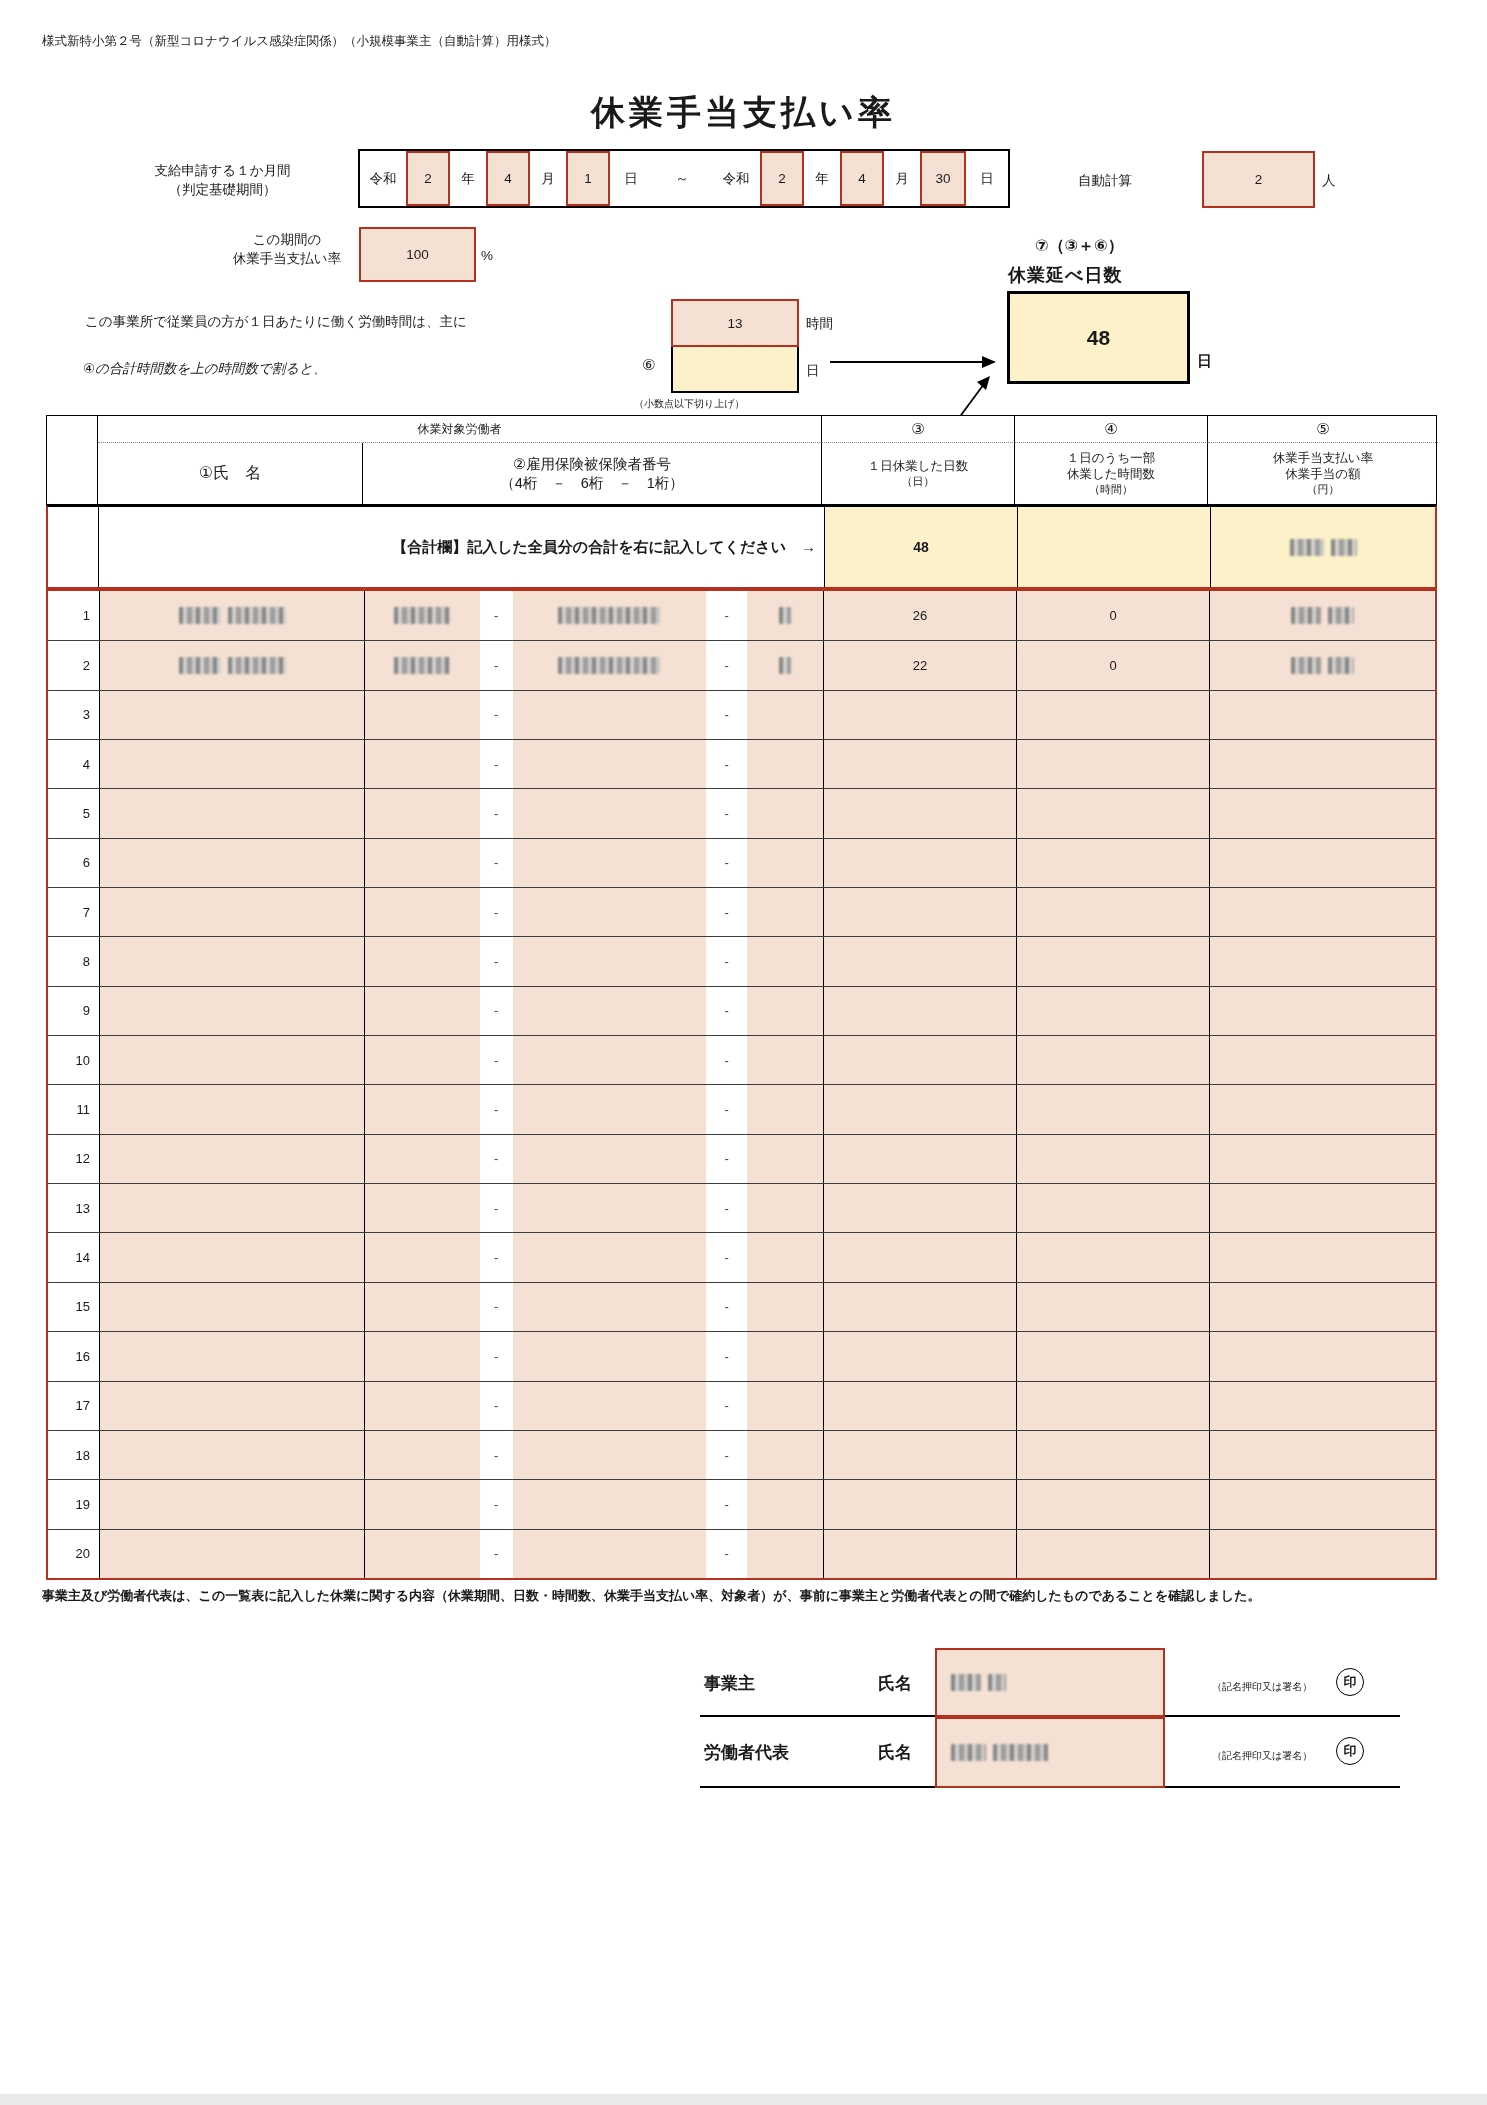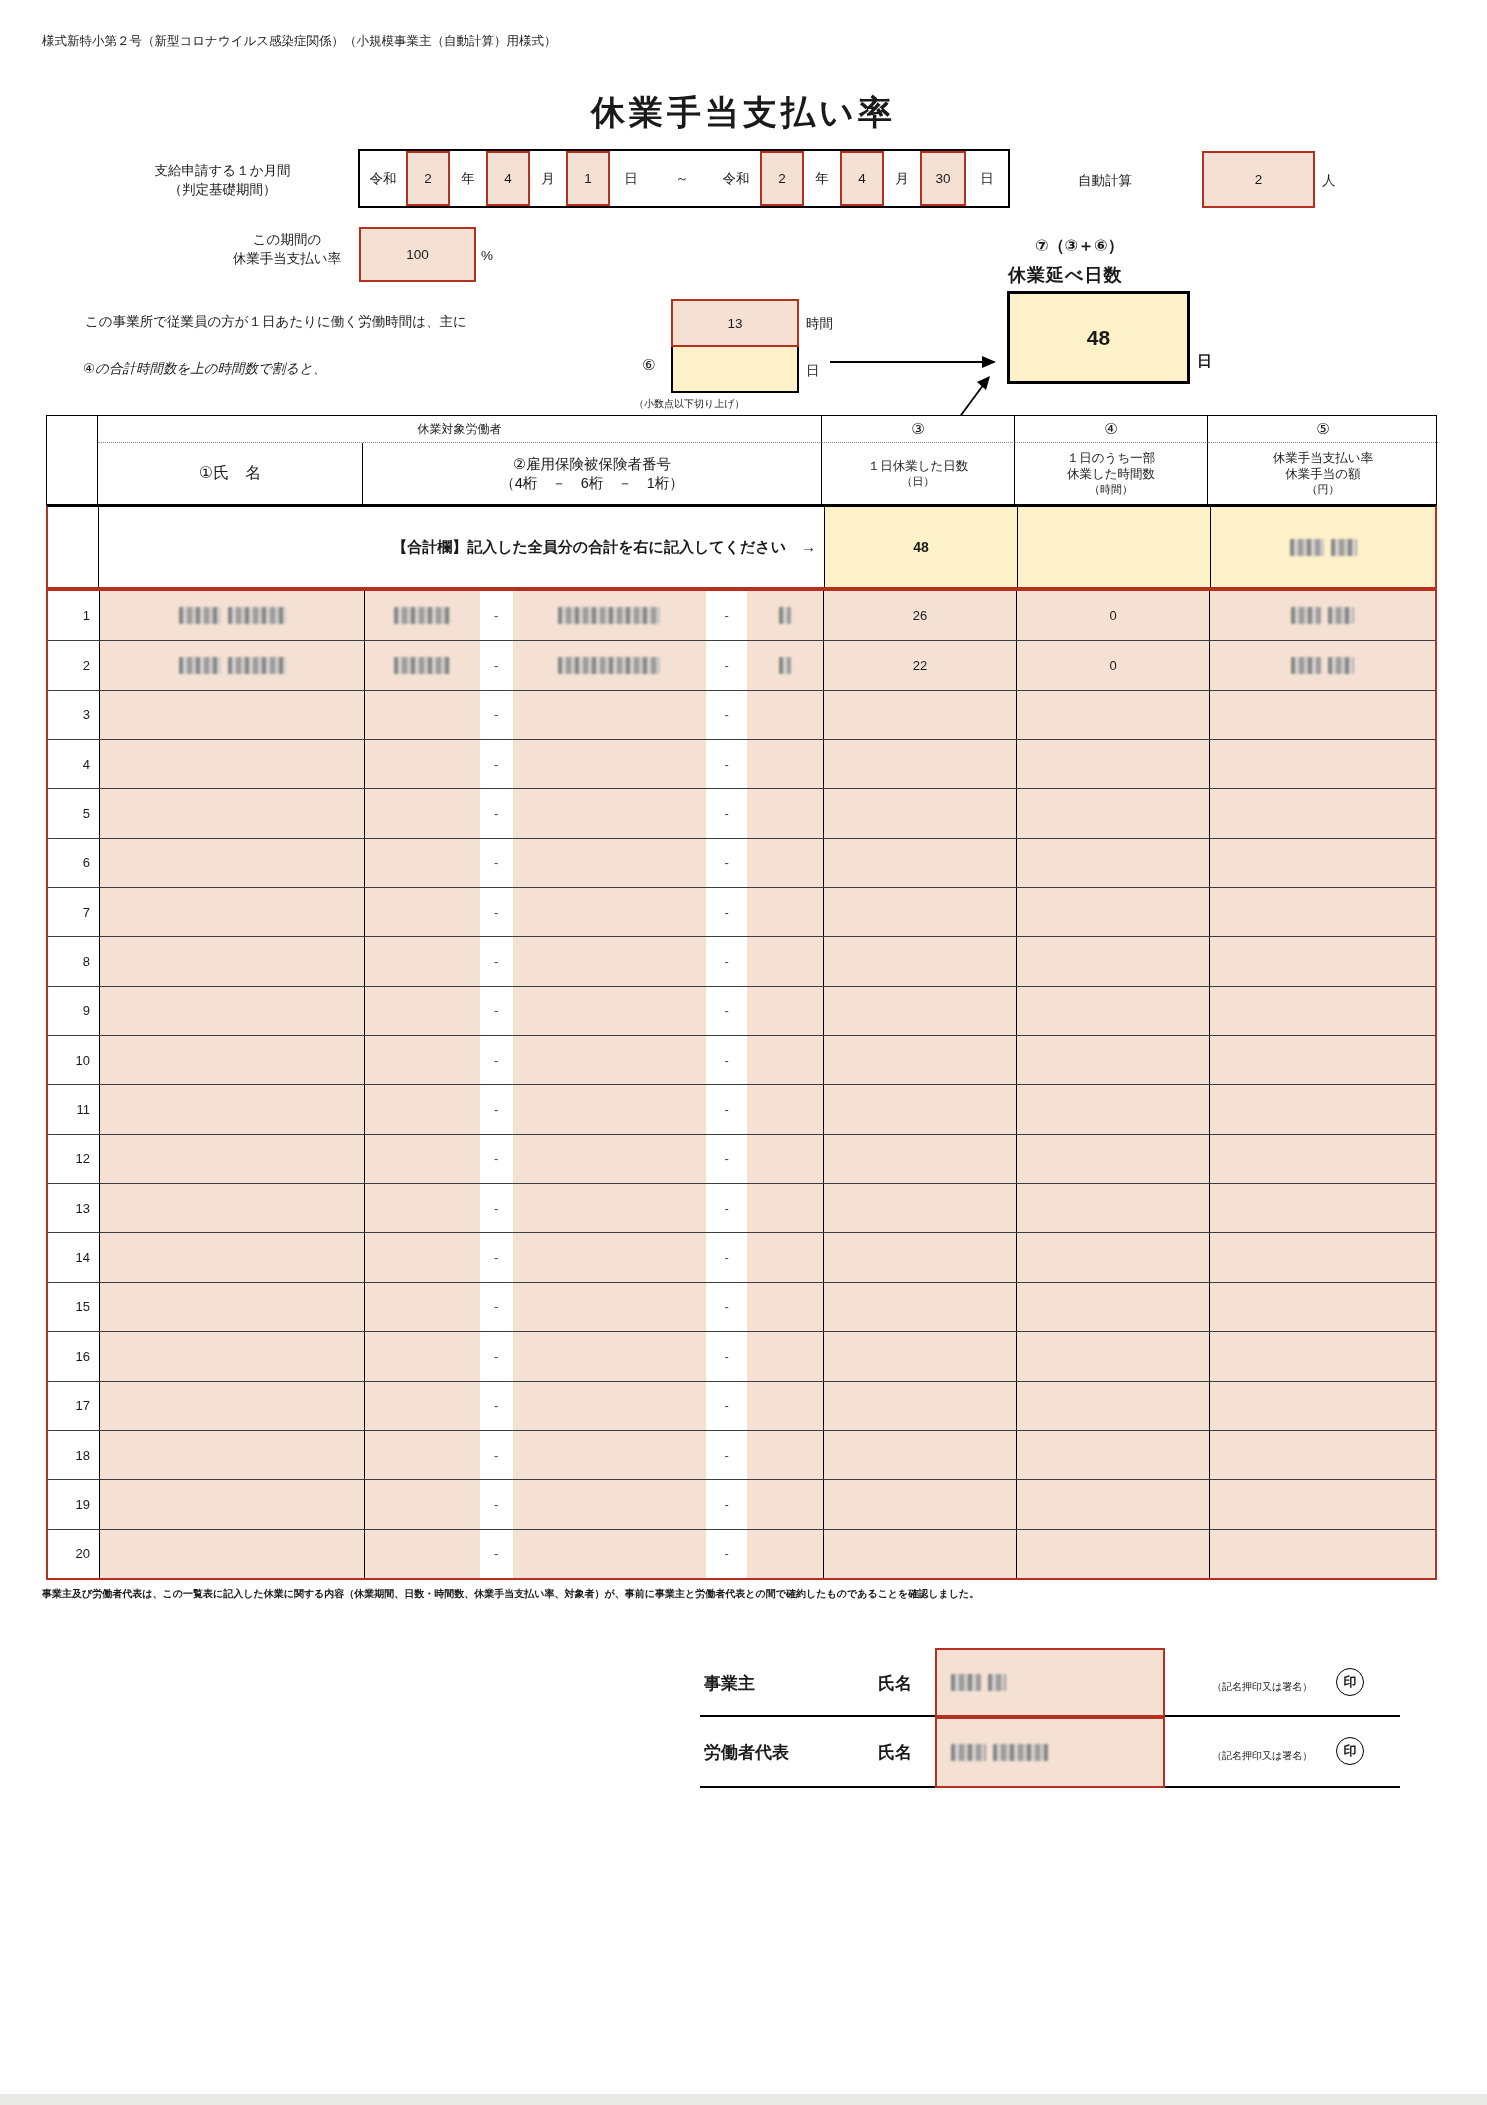--- a/index.html
+++ b/index.html
@@ -55,21 +55,21 @@
   .drow + .drow { border-top:1.5px solid #3d3d3d; }
   .d-num { display:flex; align-items:center; justify-content:flex-end; padding-right:9px; font-size:13px; background:#fff; }
   .d-name { display:flex; align-items:center; justify-content:center; background:#f4e1d3; border-left:1px solid #000; }
   .d-numarea { display:flex; border-left:1px solid #000; }
   .seg { background:#f4e1d3; display:flex; align-items:center; justify-content:center; }
   .gap { background:#fff; display:flex; align-items:center; justify-content:center; font-size:13px; color:#444; }
   .s1 { width:115px; } .g1 { width:33px; } .s2 { width:194px; } .g2 { width:41px; } .s3 { width:76px; }
   .d-val { display:flex; align-items:center; justify-content:center; background:#f4e1d3; border-left:1px solid #000; font-size:13px; }
 
   
-  .cert { font-size:10px; font-weight:bold; line-height:1.5; }
+  .cert { font-size:13px; font-weight:bold; line-height:1.5; }
   .sigrow { position:absolute; width:700px; border-bottom:2px solid #000; }
   .sig-role { position:absolute; left:4px; top:24px; font-weight:bold; font-size:17px; }
   .sig-name-label { position:absolute; left:178px; top:24px; font-weight:bold; font-size:17px; }
   .sig-box { position:absolute; left:235px; top:0; width:230px; background:#f4e1d3; border:2px solid #b5301f;
              display:flex; align-items:center; padding-left:14px; }
   .sig-note { position:absolute; left:512px; top:32px; font-size:10px; white-space:nowrap; }
   .seal { position:absolute; left:636px; top:20px; width:28px; height:28px; border:1.5px solid #000; border-radius:50%;
           display:flex; align-items:center; justify-content:center; font-size:13px; font-weight:bold; }
   .page-edge { position:absolute; left:0; top:2094px; width:100%; height:11px; background:#e9e9e7; }
 </style>

